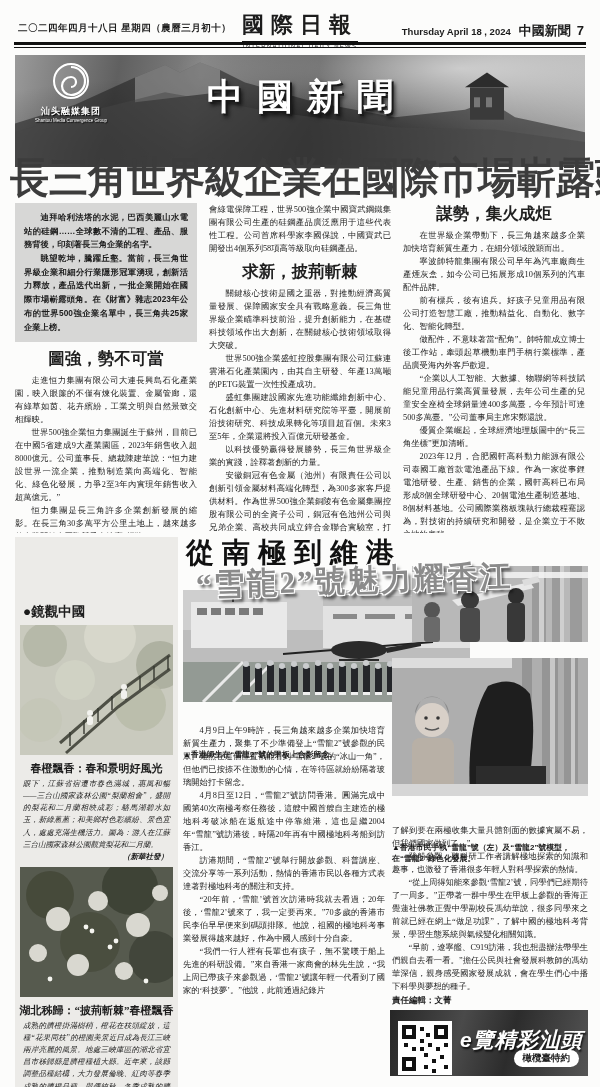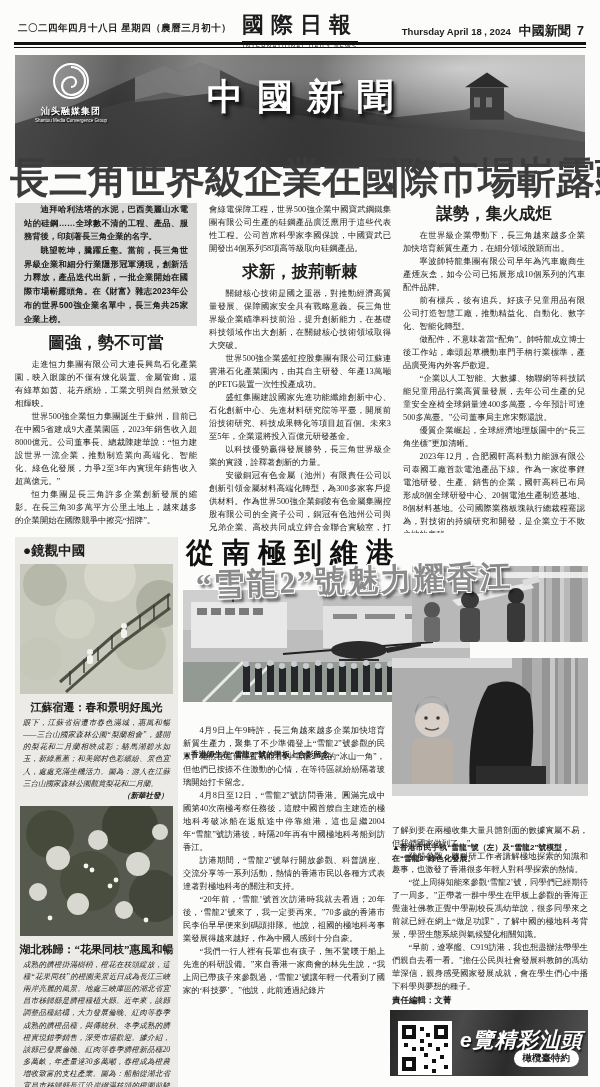--- a/index.html
+++ b/index.html
@@ -30,29 +30,29 @@
   .banner-logo .nm{font:bold 9px "Liberation Sans",sans-serif;letter-spacing:1px;text-shadow:1px 1px 1px #000;}
   .banner-logo .en{font:4.5px "Liberation Sans",sans-serif;text-shadow:1px 1px 1px #000;}
   
   .headline{position:absolute;top:149px;left:10px;right:10px;text-align:center;
     font:900 39px "Liberation Sans",sans-serif;color:#3c3c3c;letter-spacing:0px;
     transform:scaleY(1.08);transform-origin:top;white-space:nowrap;}
   
   .cols{position:absolute;top:203px;left:15px;right:15px;height:330px;display:flex;gap:12px;overflow:hidden;}
   .col{flex:1 1 0;overflow:hidden;text-align:justify;font-size:8.3px;line-height:1.57;}
   .col p{margin:0;text-indent:2em;}
-  .leadbox{background:#d7d7d6;padding:0 9px;margin-bottom:6px;
+  .leadbox{background:#d7d7d6;padding:8px 9px;margin-bottom:6px;
     font:bold 8.3px "Liberation Sans",sans-serif;line-height:1.65;}
   .leadbox p{margin:0;text-indent:2em;text-align:justify;}
   .subhead{font:800 16.5px "Liberation Sans",sans-serif;text-align:center;margin:6px 0 4px;
     text-indent:0 !important;color:#1f1f1f;}
   .subhead.first{margin-top:0;}
   
   .rail{position:absolute;left:15px;top:537px;width:163px;bottom:0;background:#ecebe8;overflow:hidden;}
-  .rail-hd{font:bold 13.5px "Liberation Sans",sans-serif;padding:5px 8px 4px;}
+  .rail-hd{font:bold 13.5px "Liberation Sans",sans-serif;padding:18px 8px 4px;margin-top:48px;}
   .rail .photo{margin:0 5px;height:130px;position:relative;overflow:hidden;}
   .cap-title{font:bold 11px "Liberation Serif",serif;text-align:center;margin:6px 2px 2px;}
   .cap-text{font:italic 7.5px "Liberation Serif",serif;line-height:1.62;text-align:justify;padding:0 8px;}
   .cap-credit{font:italic bold 7.5px "Liberation Serif",serif;text-align:right;padding:1px 10px 5px;}
   
   .fh1{position:absolute;left:186px;top:534px;font:900 28px "Liberation Serif",serif;
        letter-spacing:8px;white-space:nowrap;color:#111;}
   .fh2{position:absolute;left:196px;top:560px;z-index:6;font:900 31px "Liberation Serif",serif;
        letter-spacing:2px;color:#8b8b8b;white-space:nowrap;transform:rotate(-1.6deg);
        text-shadow:-1px -1px 0 #fff,1px -1px 0 #fff,-1px 1px 0 #fff,1px 1px 0 #fff,3px 4px 3px rgba(0,0,0,.6);}
@@ -178,21 +178,21 @@
             <line x1="50" y1="107" x2="50" y2="121"></line>
         </g>
         <g fill="#f2f2ee">
           <circle cx="104" cy="62" r="3"></circle>
             <rect x="101" y="65" width="6" height="9" rx="2"></rect>
           <circle cx="70" cy="88" r="3"></circle>
             <rect x="67" y="91" width="6" height="9" rx="2"></rect>
         </g>
       </svg>
     </div>
-    <div class="cap-title">江蘇宿遷：春和景明好風光</div>
+    <div class="cap-title">春橙飄香：春和景明好風光</div>
     <div class="cap-text">眼下，江蘇省宿遷市春色滿城，惠風和暢——三台山國家森林公園“梨蘭相會”，盛開的梨花和二月蘭相映成彩；駱馬湖碧水如玉，新綠蔥蔥；和美鄉村色彩繽紛、景色宜人，處處充滿生機活力。圖為：游人在江蘇三台山國家森林公園觀賞梨花和二月蘭。</div>
     <div class="cap-credit">（新華社發）</div>
     <div class="photo">
       <svg width="100%" height="100%" viewBox="0 0 153 130" preserveAspectRatio="none">
         <rect width="153" height="130" fill="#565a4e"></rect>
         <circle cx="30" cy="28" r="24" fill="#454838" opacity=".9"></circle>
           <circle cx="110" cy="20" r="28" fill="#3c4034" opacity=".9"></circle>
         <circle cx="70" cy="75" r="30" fill="#494d3e" opacity=".9"></circle>
           <circle cx="135" cy="90" r="26" fill="#40443a" opacity=".9"></circle>
         <g fill="#d9d8d0">
@@ -207,21 +207,21 @@
         <g fill="#f5f5f0">
           <circle cx="66" cy="60" r="2.4"></circle>
             <circle cx="72" cy="64" r="2.4"></circle>
             <circle cx="90" cy="80" r="2.4"></circle>
           <circle cx="96" cy="74" r="2.4"></circle>
             <circle cx="30" cy="112" r="2.4"></circle>
             <circle cx="126" cy="114" r="2.4"></circle>
         </g>
       </svg>
     </div>
-    <div class="cap-title">湖北秭歸：“花果同枝”惠風和暢</div>
+    <div class="cap-title">湖北秭歸：“披荊斬棘”春橙飄香</div>
     <div class="cap-text">成熟的臍橙掛滿樹梢，橙花在枝頭綻放，這種“花果同枝”的橙園美景近日成為長江三峽兩岸亮麗的風景。地處三峽庫區的湖北省宜昌市秭歸縣是臍橙種植大縣。近年來，該縣調整品種結構，大力發展倫晚、紅肉等春季成熟的臍橙品種，與傳統秋、冬季成熟的臍橙實現錯季銷售，深受市場歡迎。據介紹，該縣已發展倫晚、紅肉等春季臍橙新品種20多萬畝，年產量達30多萬噸，春橙成為橙農增收致富的支柱產業。圖為：船舶從湖北省宜昌市秭歸縣長江沿岸綴滿枝頭的橙園前駛過。</div>
 
   </div>
 
   <div class="fh1">從南極到維港</div>
   <div class="fh2">“雪龍2”號魅力耀香江</div>
 
   <div class="ph ph-ship">
     <svg width="100%" height="100%" viewBox="0 0 287 112" preserveAspectRatio="none">
       <rect width="287" height="112" fill="#bdbdbd"></rect>

